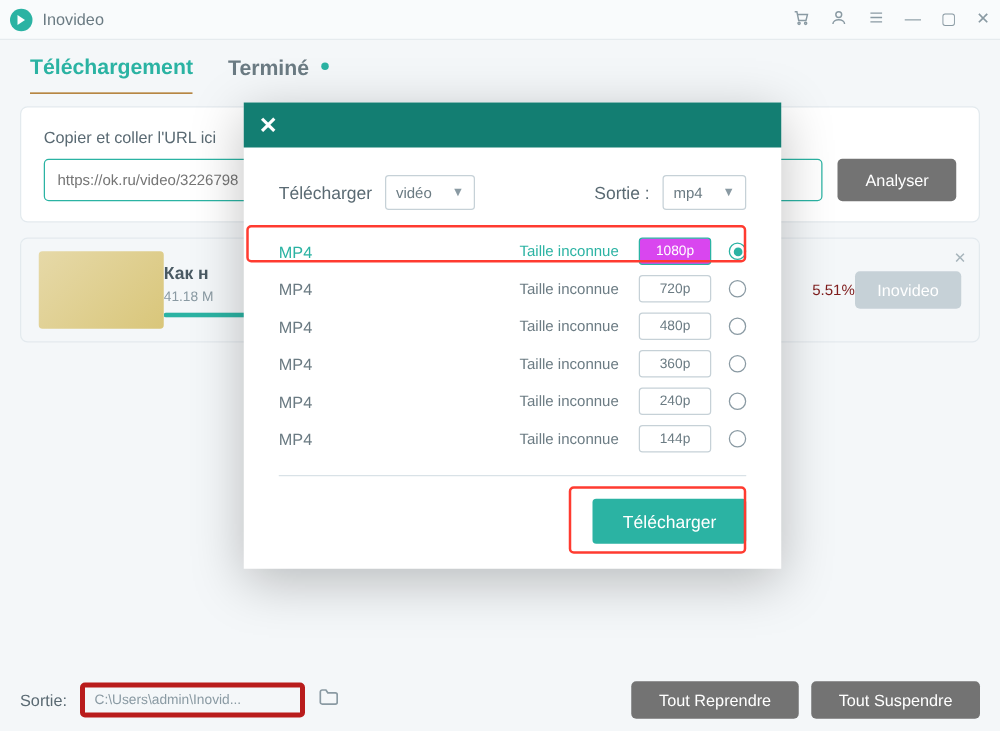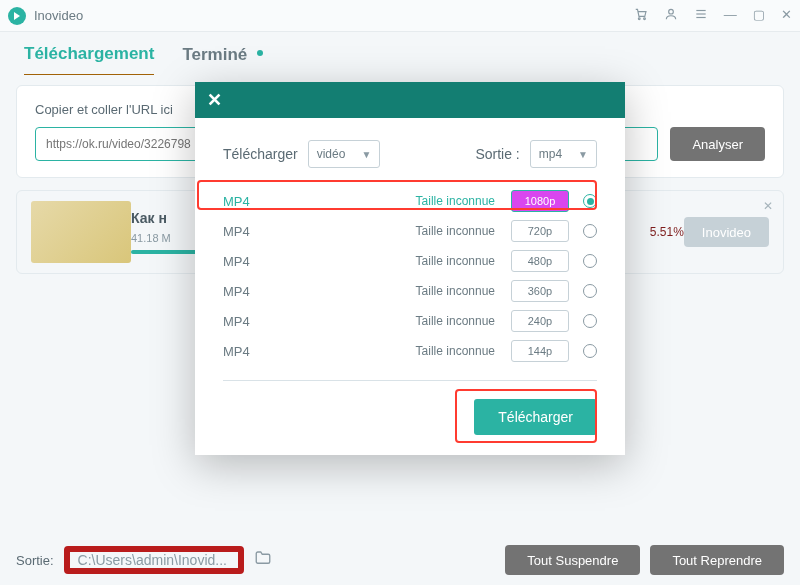--- a/index.html
+++ b/index.html
@@ -34,21 +34,21 @@
 .dl-title { font-size: 14px; font-weight: 600; color: #4a5a63; margin-bottom: 6px; }
 .dl-meta { font-size: 11px; color: #8a9aa3; margin-bottom: 6px; }
 .progress-track { height: 4px; background: #e3eaee; border-radius: 2px; overflow: hidden; width: 320px; }
 .progress-fill { height: 100%; background: #2bb3a3; }
 .dl-pct { font-size: 12px; color: #7f1d1d; margin-left: 140px; }
 .close-x { position: absolute; top: 8px; right: 10px; color: #a6b4bb; font-size: 12px; cursor: pointer; }
 
 
 .footer { position: absolute; bottom: 10px; left: 16px; right: 16px; display: flex; align-items: center; gap: 10px; }
 .footer-label { font-size: 13px; font-weight: 400; color: #5a6a73; }
-.footer-path { flex: 0 0 180px; height: 28px; border: 6px solid #b91c1c; border-radius: 4px; padding: 0 8px; display: flex; align-items: center; font-size: 14px; color: #8a9aa3; overflow: hidden; white-space: nowrap; }
+.footer-path { flex: 0 0 180px; height: 28px; border: 4px solid #b91c1c; border-radius: 4px; padding: 0 8px; display: flex; align-items: center; font-size: 11px; color: #8a9aa3; overflow: hidden; white-space: nowrap; }
 .folder-icon { color: #8a9aa3; font-size: 18px; }
 .footer-spacer { flex: 1; }
 
 
 .modal-backdrop { position: absolute; inset: 0; pointer-events: none; }
 .modal { position: absolute; left: 195px; top: 82px; width: 430px; background: #fff; box-shadow: 0 10px 40px rgba(0,0,0,0.25); pointer-events: auto; }
 .modal-header { background: #137e72; color: #fff; height: 36px; display: flex; align-items: center; padding: 0 12px; }
 .modal-title { flex: 1; text-align: center; font-size: 12px; }
 .modal-close { color: #fff; font-size: 18px; cursor: pointer; font-weight: bold; }
 
@@ -142,22 +142,22 @@
 
 <div class="footer">
   <div class="footer-label">Sortie:</div>
   <div class="footer-path">C:\Users\admin\Inovid...</div>
   <div class="folder-icon">
     <svg width="18" height="18" viewBox="0 0 24 24" fill="none" stroke="#8a9aa3" stroke-width="1.8">
         <path d="M3 6a2 2 0 0 1 2-2h4l2 3h8a2 2 0 0 1 2 2v8a2 2 0 0 1-2 2H5a2 2 0 0 1-2-2V6z"></path>
       </svg>
   </div>
   <div class="footer-spacer"></div>
+  <button class="btn-teal" style="height:30px">Tout Reprendre</button>
   <button class="btn-teal" style="height:30px">Tout Suspendre</button>
-  <button class="btn-teal" style="height:30px">Tout Reprendre</button>
 </div>
 
 <div class="modal-backdrop">
   <div class="modal">
     <div class="modal-header">
       <div class="modal-close">✕</div>
     </div>
     <div class="modal-body" style="position:relative">
       <div class="selector-row">
         <div class="sel-label">Télécharger</div>

